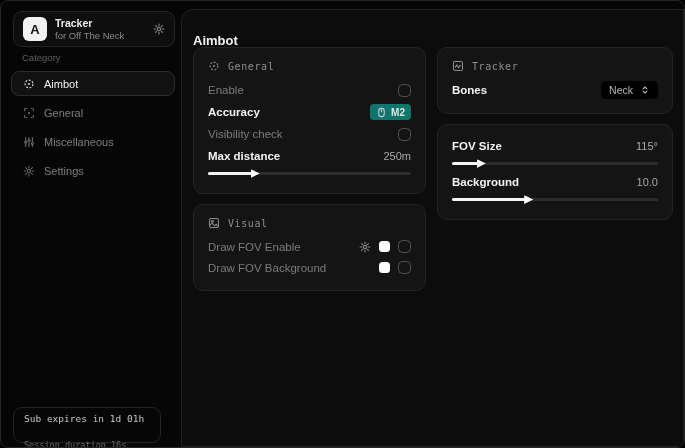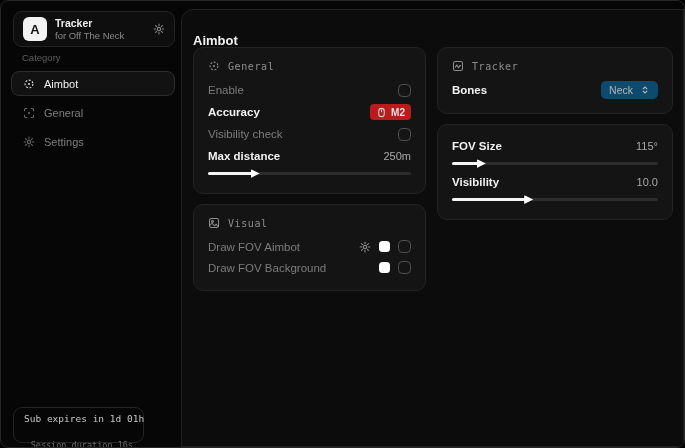--- a/index.html
+++ b/index.html
@@ -23,23 +23,23 @@
   .brand-title{font-size:10.5px;font-weight:bold;color:#ededed;}
   .brand-sub{font-size:9.5px;color:#8a8a8a;}
   .brand-gear{margin-left:auto;color:#8a8a8a;display:flex;cursor:pointer;}
   .category-label{position:absolute;left:21px;top:51px;font-size:9.5px;color:#5e5e5e;}
   .menu{position:absolute;left:10px;top:70px;width:164px;display:flex;flex-direction:column;gap:4px;}
   .menu-item{height:25px;display:flex;align-items:center;gap:9px;padding:0 11px;
     border-radius:8px;color:#7f7f7f;font-size:11px;border:1px solid transparent;cursor:pointer;}
   .menu-item .mi-icon{color:#686868;display:flex;}
   .menu-item.selected{background:#121212;border-color:#2d2d2d;color:#f0f0f0;}
   .menu-item.selected .mi-icon{color:#dcdcdc;}
-  .footer-card{position:absolute;left:12px;top:406px;width:131px;height:36px;
+  .footer-card{position:absolute;left:12px;top:406px;width:148px;height:36px;
     border:1px solid #242424;border-radius:9px;padding:5px 10px;
-    font-family:"DejaVu Sans Mono",monospace;text-align:right;}
+    font-family:"DejaVu Sans Mono",monospace;}
   .sub-line{font-size:9.5px;color:#c6c6c6;white-space:nowrap;}
   .session-line{font-size:8.5px;color:#696969;margin-top:16px;white-space:nowrap;}
   
   .main-panel{position:absolute;left:180px;top:8px;right:0;bottom:0;
     background:#0c0c0c;border:1px solid #212121;border-radius:12px 0 0 0;}
   .page-title{position:absolute;left:11px;top:14px;font-size:13px;font-weight:bold;color:#f3f3f3;}
   .columns{position:absolute;left:11px;top:37px;display:flex;gap:11px;align-items:flex-start;}
   .col{display:flex;flex-direction:column;gap:10px;}
   .col-left{width:233px;}
   .col-right{width:236px;}
@@ -53,24 +53,24 @@
   .row.short{height:21px;}
   .row-label{font-size:11.5px;color:#7c7c7c;}
   .row-label.strong{color:#f2f2f2;font-weight:bold;}
   .row-right{margin-left:auto;display:flex;align-items:center;gap:8px;}
   .value{font-size:11px;color:#a8a8a8;}
   .checkbox{width:13px;height:13px;border:1.5px solid #525252;border-radius:4.5px;
     background:transparent;cursor:pointer;flex:none;}
   .swatch{width:11px;height:11px;border-radius:3.5px;background:#fff;cursor:pointer;flex:none;}
   .row-gear{color:#8d8d8d;display:flex;cursor:pointer;}
   .kbd-badge{display:flex;align-items:center;gap:4px;height:16px;padding:0 6px;
-    background:#b91c1c;border-radius:4px;color:#e3e3e3;font-size:10px;font-weight:bold;cursor:pointer;}
+    background:#0f766e;border-radius:4px;color:#e3e3e3;font-size:10px;font-weight:bold;cursor:pointer;}
   .kbd-badge .mouse-ic{display:flex;color:#cfcfcf;}
   .select-btn{display:flex;align-items:center;gap:7px;height:18px;padding:0 8px;
-    background:#0c4a6e;border:none;border-radius:5px;color:#b5b5b5;font-size:10.5px;
+    background:#000000;border:none;border-radius:5px;color:#b5b5b5;font-size:10.5px;
     font-family:"Liberation Sans",sans-serif;cursor:pointer;}
   .slider{position:relative;height:3px;background:#2d2d2d;border-radius:2px;
     margin-top:5px;margin-bottom:6px;cursor:pointer;}
   .slider-fill{position:absolute;left:0;top:0;height:100%;background:#f5f5f5;border-radius:2px;}
   .slider-thumb{position:absolute;right:-7px;top:50%;transform:translateY(-50%);
     width:9px;height:9px;background:#fff;clip-path:polygon(0 0,100% 50%,0 100%);}
   svg{display:block;}
 </style>
 </head>
 <body>
@@ -109,20 +109,31 @@
         <span class="mi-icon">
           <svg width="12" height="12" viewBox="0 0 16 16" fill="none" stroke="currentColor" stroke-width="1.5" stroke-linecap="round">
             <path d="M2 5V3.6A1.6 1.6 0 0 1 3.6 2H5M11 2h1.4A1.6 1.6 0 0 1 14 3.6V5M14 11v1.4a1.6 1.6 0 0 1-1.6 1.6H11M5 14H3.6A1.6 1.6 0 0 1 2 12.4V11"></path>
             <circle cx="8" cy="8" r="1.4" fill="currentColor" stroke="none"></circle>
           </svg>
         </span>
         <span>General</span>
       </div>
       <div class="menu-item">
         <span class="mi-icon">
+          <svg width="12" height="12" viewBox="0 0 16 16" fill="none" stroke="currentColor" stroke-width="1.5" stroke-linecap="round">
+            <path d="M3.5 2v4M3.5 10v4M8 2v2M8 9.5v4.5M12.5 2v6M12.5 12v2"></path>
+            <circle cx="3.5" cy="8" r="1.4"></circle>
+            <circle cx="8" cy="6.3" r="1.4"></circle>
+            <circle cx="12.5" cy="10" r="1.4"></circle>
+          </svg>
+        </span>
+        <span>Miscellaneous</span>
+      </div>
+      <div class="menu-item">
+        <span class="mi-icon">
           <svg width="12" height="12" viewBox="0 0 16 16" fill="none" stroke="currentColor" stroke-width="1.4" stroke-linecap="round">
             <circle cx="8" cy="8" r="2.2"></circle>
             <path d="M8 1.5v2.1M8 12.4v2.1M1.5 8h2.1M12.4 8h2.1M3.4 3.4l1.5 1.5M11.1 11.1l1.5 1.5M12.6 3.4l-1.5 1.5M4.9 11.1l-1.5 1.5"></path>
           </svg>
         </span>
         <span>Settings</span>
       </div>
     </nav>
 
     <div class="footer-card">
@@ -197,21 +208,21 @@
               <svg width="12" height="12" viewBox="0 0 16 16" fill="none" stroke="currentColor" stroke-width="1.4" stroke-linecap="round">
                 <rect x="2" y="2" width="12" height="12" rx="2.5"></rect>
                 <circle cx="6" cy="6" r="1.2"></circle>
                 <path d="M2.5 11l2.8-2.8 3.5 3.5 2-2 2.7 2.7"></path>
               </svg>
             </span>
             <span>Visual</span>
           </div>
 
           <div class="row short">
-            <span class="row-label">Draw FOV Aimbot</span>
+            <span class="row-label">Draw FOV Enable</span>
             <span class="row-right">
               <span class="row-gear">
                 <svg width="12" height="12" viewBox="0 0 16 16" fill="none" stroke="currentColor" stroke-width="1.4" stroke-linecap="round">
                   <circle cx="8" cy="8" r="2.2"></circle>
                   <path d="M8 1.5v2.1M8 12.4v2.1M1.5 8h2.1M12.4 8h2.1M3.4 3.4l1.5 1.5M11.1 11.1l1.5 1.5M12.6 3.4l-1.5 1.5M4.9 11.1l-1.5 1.5"></path>
                 </svg>
               </span>
               <span class="swatch"></span>
               <span class="checkbox"></span>
             </span>
@@ -263,21 +274,21 @@
               <span class="value">115°</span>
             </span>
           </div>
           <div class="slider">
             <div class="slider-fill" style="width: 13%;">
               <div class="slider-thumb"></div>
             </div>
           </div>
 
           <div class="row" style="margin-top:4px;">
-            <span class="row-label strong">Visibility</span>
+            <span class="row-label strong">Background</span>
             <span class="row-right">
               <span class="value">10.0</span>
             </span>
           </div>
           <div class="slider">
             <div class="slider-fill" style="width: 36%;">
               <div class="slider-thumb"></div>
             </div>
           </div>
         </section>

